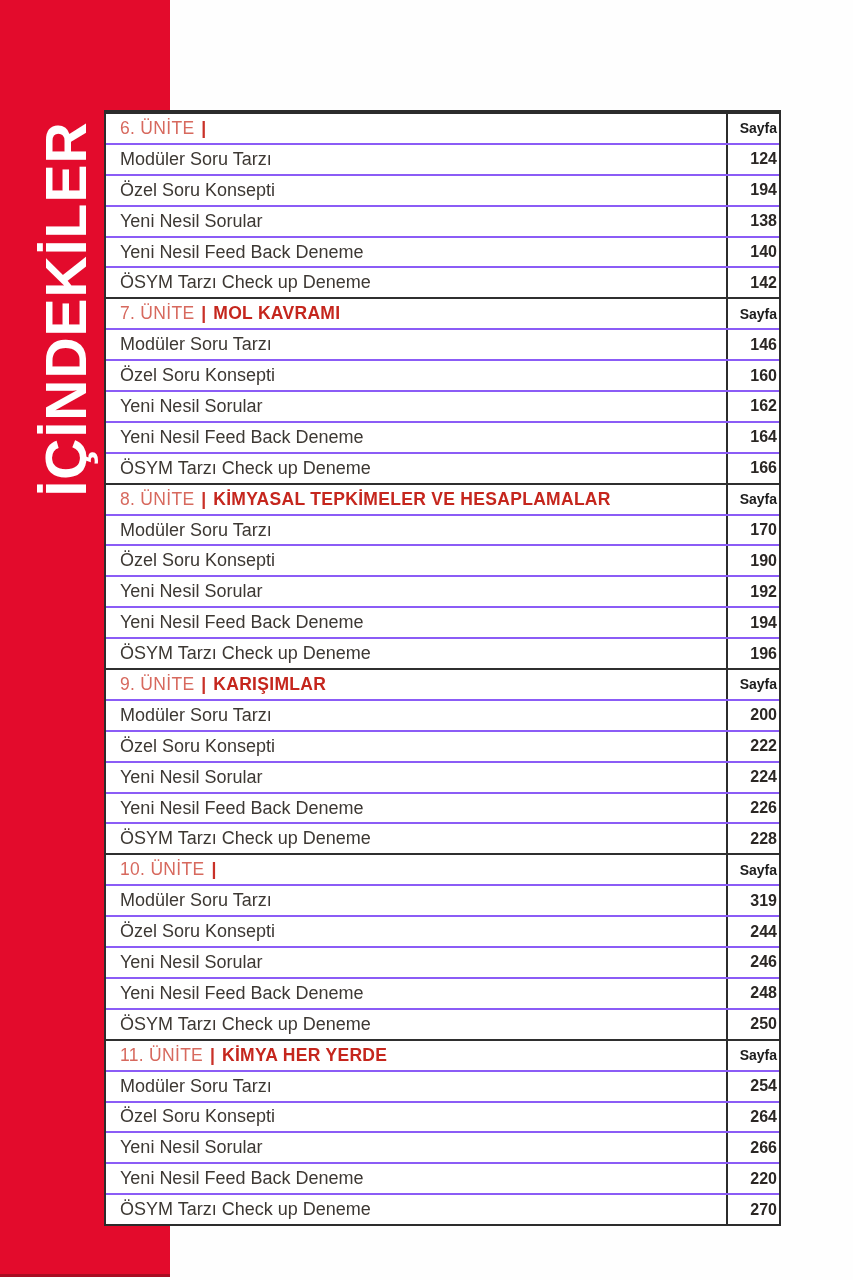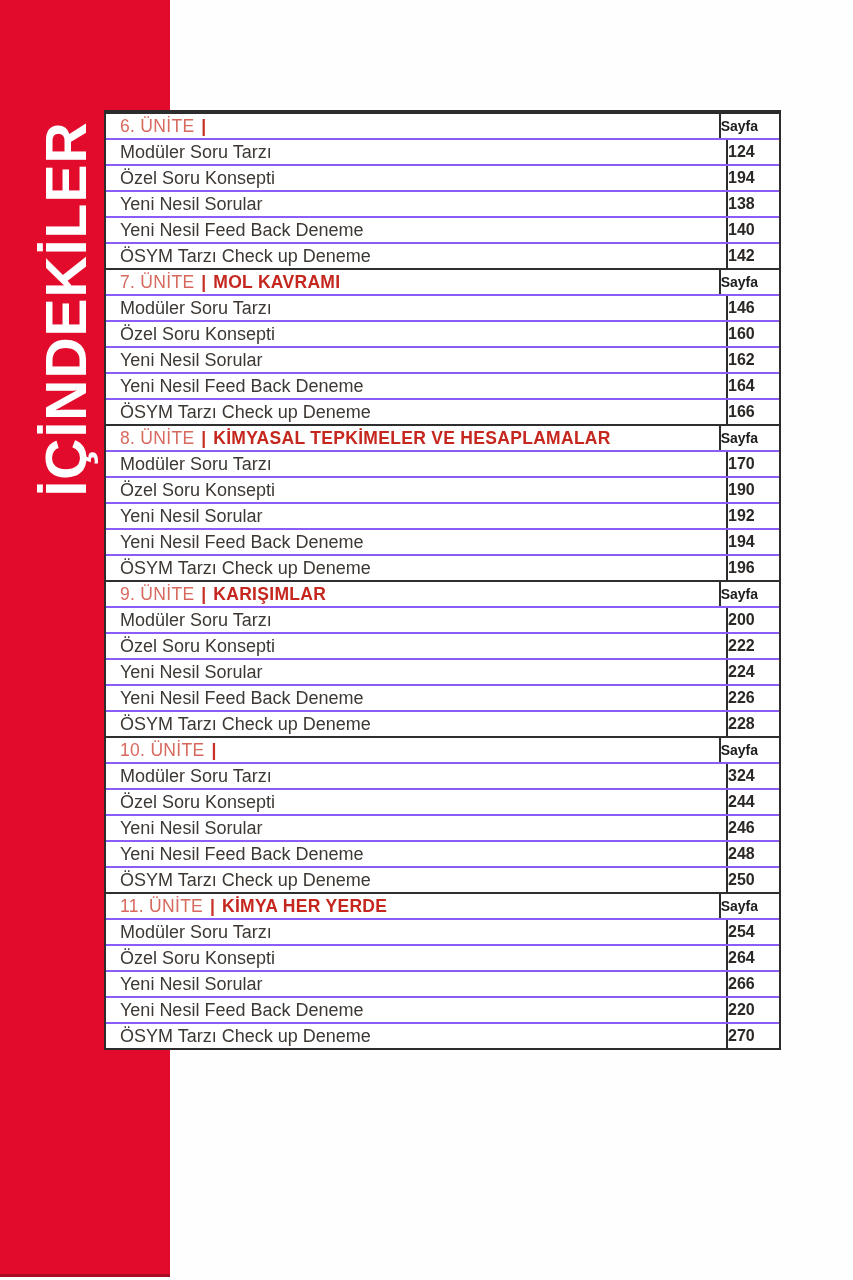--- a/index.html
+++ b/index.html
@@ -30,43 +30,43 @@
     font-weight: 900;
     letter-spacing: 1px;
     line-height: 68px;
     text-align: center;
     white-space: nowrap;
   }
 
   
   .toc-table {
     position: absolute; left: 104px; top: 110px;
-    width: 677px; height: 940px;
+    width: 677px; height: 1116px;
     box-sizing: border-box;
     background: #ffffff;
     border: 2px solid #2c2c2c;
     border-top-width: 4px;
     display: flex; flex-direction: column;
   }
   .row { flex: 1 1 0; min-height: 0; display: flex; align-items: stretch; }
   .row + .row { border-top: 2px solid #8b5cf6; }
   .row.header { border-top-color: #2f2f2f; }
   .cell-label {
     flex: 1 1 auto; min-width: 0;
     display: flex; align-items: center;
     padding-left: 14px;
     font-size: 18px; color: #3d3833;
     white-space: nowrap; overflow: hidden;
   }
   .cell-page {
     flex: 0 0 53px;
     box-sizing: border-box;
     border-left: 2px solid #2c2c2c;
-    display: flex; align-items: center; 
-    padding-right: 21px;
+    display: flex; align-items: center; justify-content: flex-end;
+    padding-right: 2px;
   }
   .unit-num { color: #d7695e; font-size: 17.5px; font-weight: 400; letter-spacing: 0.3px; }
   .sep { color: #c93128; font-weight: 700; margin: 0 7px; font-size: 17.5px; }
   .unit-title { color: #c5261d; font-weight: 700; font-size: 17.5px; letter-spacing: 0.3px; }
   .sayfa { font-size: 14px; font-weight: 700; color: #1c1c1c; }
   .page-num { font-size: 16px; font-weight: 700; color: #2b2724; }
 </style>
 </head>
 <body>
 
@@ -239,21 +239,21 @@
           <span class="unit-num">10. ÜNİTE</span>
           <span class="sep">|</span>
         </div>
         <div class="cell-page">
           <span class="sayfa">Sayfa</span>
         </div>
       </div>
       <div class="row">
         <div class="cell-label">Modüler Soru Tarzı</div>
         <div class="cell-page">
-          <span class="page-num">324</span>
+          <span class="page-num">319</span>
         </div>
       </div>
       <div class="row">
         <div class="cell-label">Özel Soru Konsepti</div>
         <div class="cell-page">
           <span class="page-num">244</span>
         </div>
       </div>
       <div class="row">
         <div class="cell-label">Yeni Nesil Sorular</div>

